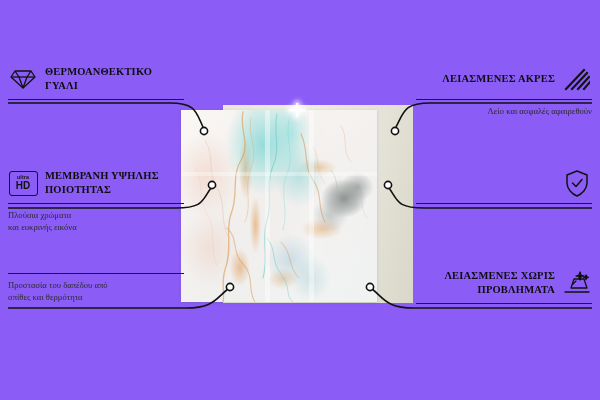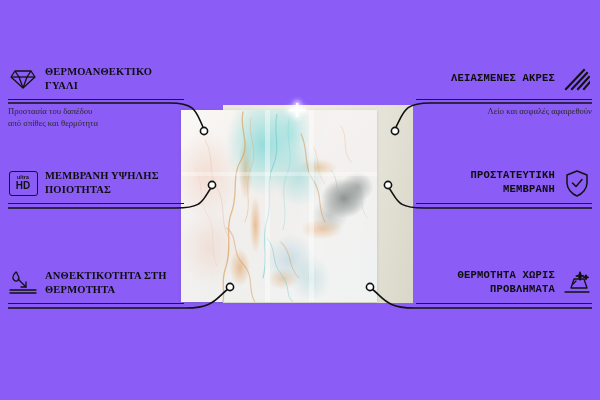--- a/index.html
+++ b/index.html
@@ -125,21 +125,21 @@
   }
   .feature.left  { left: 8px;  text-align: left; }
   .feature.right { right: 8px; text-align: right; }
 
   .feature-head {
     display: flex;
     align-items: center;
     gap: 7px;
     min-height: 30px;
   }
-  .feature.right .feature-head { flex-direction: row-reverse; font-family: Liberation Mono, monospace; }
+  .feature.right .feature-head { flex-direction: row-reverse; }
 
   .feature-icon {
     flex: 0 0 auto;
     width: 30px;
     height: 30px;
     display: flex;
     align-items: center;
     justify-content: center;
     color: #111111;
   }
@@ -251,53 +251,42 @@
           <path d="M5 3 H21 L25 9 L13 20 L1 9 Z"></path>
           <path d="M1 9 H25"></path>
           <path d="M5 3 L9 9 L13 20"></path>
           <path d="M21 3 L17 9 L13 20"></path>
         </svg>
       </span>
       <span class="feature-title">ΘΕΡΜΟΑΝΘΕΚΤΙΚΟ
 ΓΥΑΛΙ</span>
     </div>
     <div class="feature-rule"></div>
-    <div class="feature-desc">Προστασία του δαπέδου
-από σπίθες και θερμότητα</div>
   </div>
 
   <div class="feature left" style="top:168px;">
     <div class="feature-head">
       <span class="feature-icon">
         <span class="hd-badge">
           <span class="hd-ultra">ultra</span>
           <span class="hd-hd">HD</span>
         </span>
       </span>
       <span class="feature-title">ΜΕΜΒΡΑΝΗ ΥΨΗΛΗΣ
 ΠΟΙΟΤΗΤΑΣ</span>
     </div>
     <div class="feature-rule"></div>
+    <div class="feature-desc">Πλούσια χρώματα
+και ευκρινής εικόνα</div>
   </div>
 
   <div class="feature left" style="top:268px;">
-    <div class="feature-head">
-      <span class="feature-icon">
-        <svg width="28" height="26" viewBox="0 0 28 26" fill="none" stroke="#111" stroke-width="1.3" stroke-linecap="round" stroke-linejoin="round">
-          <path d="M7 2 C4 5, 3 8, 5 10 C7 12, 10 11, 10 8 C10 6, 8 5, 8 3 Z"></path>
-          <path d="M9 9 L17 17"></path>
-          <path d="M17 17 L17 12 M17 17 L12 17"></path>
-          <path d="M1 20 H27"></path>
-          <path d="M1 23 H27"></path>
-        </svg>
-      </span>
-      <span class="feature-title">ΑΝΘΕΚΤΙΚΟΤΗΤΑ
-ΣΤΗ ΘΕΡΜΟΤΗΤΑ</span>
-    </div>
-    <div class="feature-rule"></div>
+    <div class="feature-rule"></div>
+    <div class="feature-desc">Προστασία του δαπέδου από
+σπίθες και θερμότητα</div>
   </div>
 
   <div class="feature right" style="top:64px;">
     <div class="feature-head">
       <span class="feature-icon">
         <svg width="26" height="24" viewBox="0 0 26 24" fill="none" stroke="#111" stroke-width="2.1" stroke-linecap="square">
           <path d="M2 22 L20 3"></path>
           <path d="M8 22 L23 6"></path>
           <path d="M14 22 L25 10"></path>
           <path d="M20 22 L26 15"></path>
@@ -311,36 +300,34 @@
   </div>
 
   <div class="feature right" style="top:168px;">
     <div class="feature-head">
       <span class="feature-icon">
         <svg width="24" height="27" viewBox="0 0 24 27" fill="none" stroke="#111" stroke-width="1.5" stroke-linecap="round" stroke-linejoin="round">
           <path d="M12 1 L22 5 V13 C22 19, 17 24, 12 26 C7 24, 2 19, 2 13 V5 Z"></path>
           <path d="M7.5 13 L11 16.5 L17 9.5"></path>
         </svg>
       </span>
-      <span class="feature-title">ΠΡΟΣΤΑΤΕΥΤΙΚΗ
-ΜΕΜΒΡΑΝΗ</span>
     </div>
     <div class="feature-rule"></div>
   </div>
 
   <div class="feature right" style="top:268px;">
     <div class="feature-head">
       <span class="feature-icon">
         <svg width="28" height="26" viewBox="0 0 28 26" fill="none" stroke="#111" stroke-width="1.3" stroke-linecap="round" stroke-linejoin="round">
           <path d="M8 18 L11 9 H21 L24 18 Z"></path>
           <path d="M2 22 H26"></path>
           <path d="M10 14 L13 11"></path>
           <path d="M17 2 L18 5 L21 6 L18 7 L17 10 L16 7 L13 6 L16 5 Z" fill="#111"></path>
           <path d="M23 5 L23.7 6.6 L25.3 7.3 L23.7 8 L23 9.6 L22.3 8 L20.7 7.3 L22.3 6.6 Z" fill="#111"></path>
         </svg>
       </span>
-      <span class="feature-title">ΘΕΡΜΟΤΗΤΑ ΧΩΡΙΣ
+      <span class="feature-title">ΛΕΙΑΣΜΕΝΕΣ ΧΩΡΙΣ
 ΠΡΟΒΛΗΜΑΤΑ</span>
     </div>
     <div class="feature-rule"></div>
   </div>
 
 </div>
 
 </body></html>

